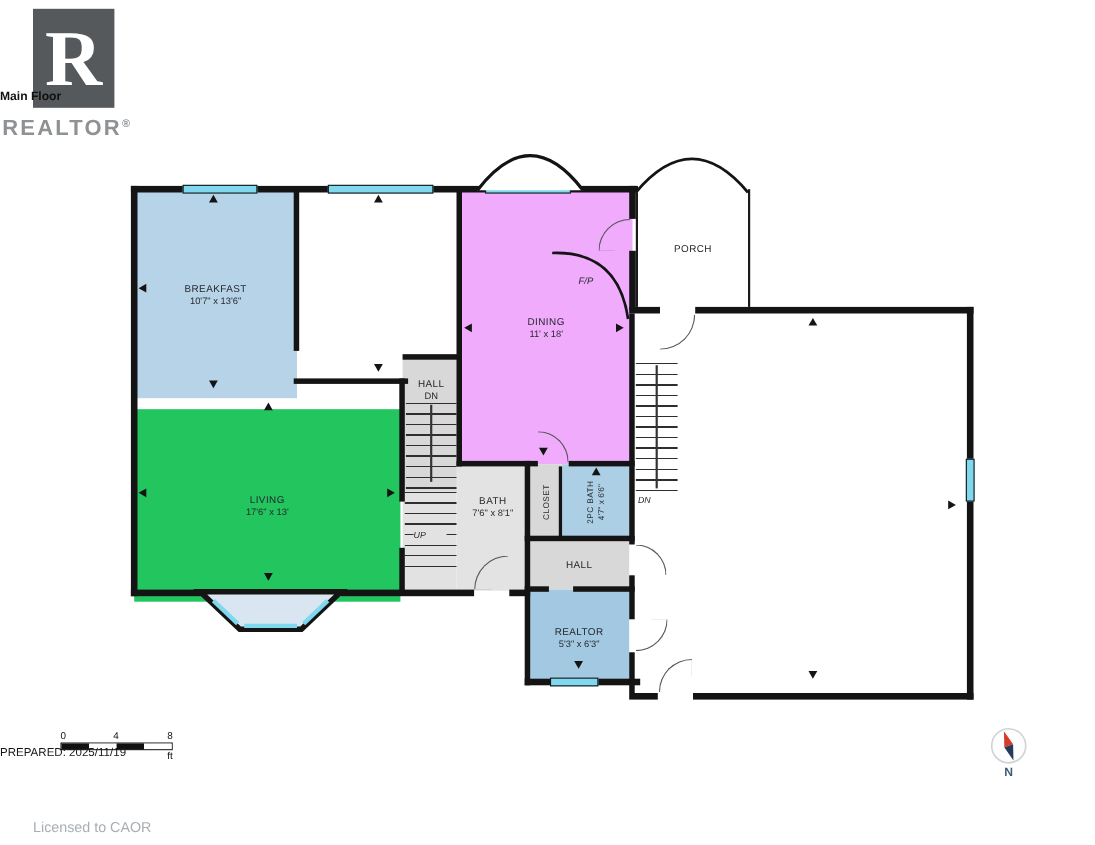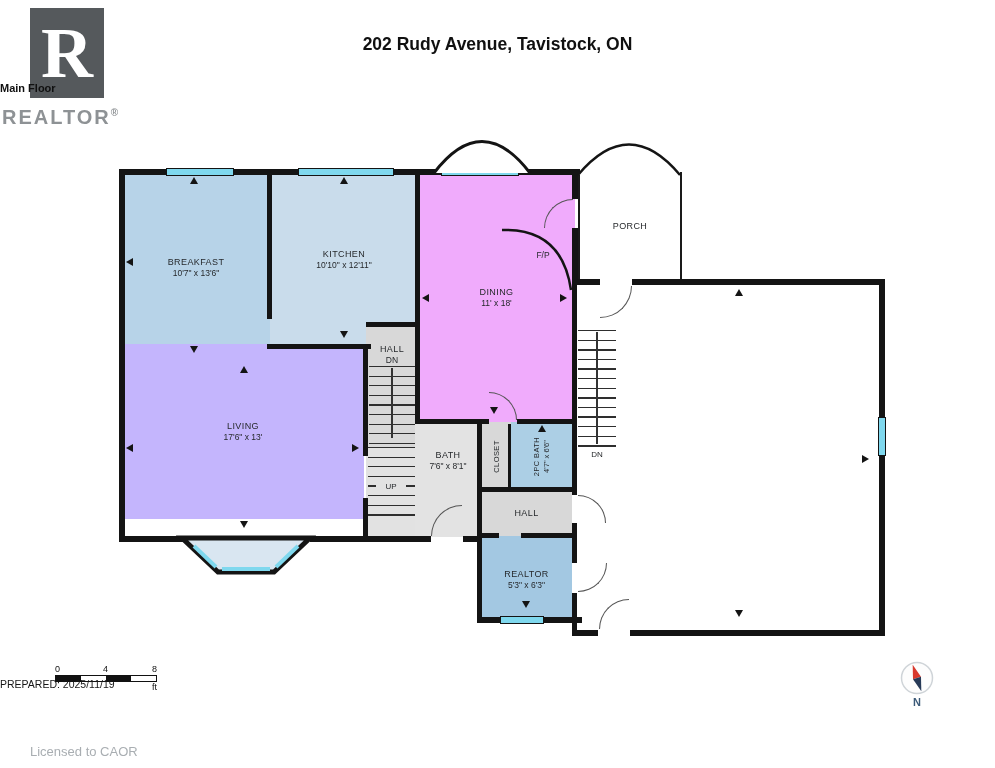--- a/index.html
+++ b/index.html
@@ -6,21 +6,21 @@
   body { background: #ffffff; font-family: "Liberation Sans", sans-serif; }
   .canvas { position: relative; width: 995px; height: 768px; background: #fff; overflow: hidden; }
   .abs { position: absolute; }
   .wall { position: absolute; background: #141414; }
   .win { position: absolute; background: #7fd8ee; border: 1px solid #141414; }
   .room { position: absolute; display: flex; flex-direction: column; align-items: center; justify-content: center; text-align: center; color: #26292c; }
   .rname { font-size: 9px; letter-spacing: .4px; }
   .rdims { font-size: 8.5px; margin-top: 1px; }
   .vert { transform: rotate(-90deg); white-space: nowrap; }
   .stairs { position: absolute; background-image: repeating-linear-gradient(to bottom, #2e2e2e 0 1.3px, transparent 1.3px 9.6px); }
-  .anno { position: absolute; font-size: 8px; color: #26292c; text-align: center; }
+  .anno { position: absolute; font-size: 8px; color: #26292c; text-align: left; font-style: italic; }
   .arr { position: absolute; width: 0; height: 0; }
   .arr.up    { border-left: 4px solid transparent; border-right: 4px solid transparent; border-bottom: 7px solid #141414; }
   .arr.down  { border-left: 4px solid transparent; border-right: 4px solid transparent; border-top: 7px solid #141414; }
   .arr.left  { border-top: 4px solid transparent; border-bottom: 4px solid transparent; border-right: 7px solid #141414; }
   .arr.right { border-top: 4px solid transparent; border-bottom: 4px solid transparent; border-left: 7px solid #141414; }
   .swing-tl { position: absolute; border-top: 1.4px solid #555; border-left: 1.4px solid #555; border-top-left-radius: 100%; }
   .swing-tr { position: absolute; border-top: 1.4px solid #555; border-right: 1.4px solid #555; border-top-right-radius: 100%; }
   .swing-br { position: absolute; border-bottom: 1.4px solid #555; border-right: 1.4px solid #555; border-bottom-right-radius: 100%; }
   .title { position: absolute; top: 34px; left: 0; width: 100%; text-align: center; font-size: 17.5px; font-weight: bold; color: #101010; }
   .subhdr { position: absolute; top: 68px; left: 0; width: 100%; display: flex; justify-content: space-between; gap: 9px; font-size: 11px; color: #101010; margin-top: 12px; }
@@ -41,45 +41,40 @@
 
   <div class="abs" style="left:30px;top:8px;width:130px;height:130px">
     <div class="logo-box">
       <span class="logo-letter">R</span>
     </div>
     <div class="logo-word">
       <span>REALTOR</span><span class="logo-reg">®</span>
     </div>
   </div>
 
-  <div class="title">202 Rudy Avenue, Tavistock, ON</div>
   <div class="subhdr">
     <div class="floor-label">Main Floor</div>
   </div>
 
   <div class="room" style="left:122px;top:172px;width:148px;height:190px;background:#b7d3e8">
     <div class="rname">BREAKFAST</div>
     <div class="rdims">10'7" x 13'6"</div>
   </div>
-  <div class="room" style="left:270px;top:172px;width:148px;height:175px;background:#c9dceb">
-    <div class="rname">KITCHEN</div>
-    <div class="rdims">10'10" x 12'11"</div>
-  </div>
   <div class="room" style="left:418px;top:172px;width:157px;height:250px;background:#f0abfc">
     <div class="rname">DINING</div>
     <div class="rdims">11' x 18'</div>
   </div>
   <div class="room" style="left:578px;top:172px;width:104px;height:107px;background:#fff;border-left:2px solid #1a1a1a;border-right:2px solid #1a1a1a">
     <div class="rname">PORCH</div>
   </div>
   <div class="room" style="left:366px;top:322px;width:52px;height:125px;background:#d8d8d8;justify-content:flex-start;padding-top:22px">
     <div class="rname">HALL</div>
     <div class="rdims">DN</div>
   </div>
-  <div class="room" style="left:122px;top:344px;width:242px;height:175px;background:#c4b5fd">
+  <div class="room" style="left:122px;top:372px;width:242px;height:175px;background:#22c55e">
     <div class="rname">LIVING</div>
     <div class="rdims">17'6" x 13'</div>
   </div>
   <div class="abs" style="left:366px;top:447px;width:49px;height:90px;background:#e2e2e2"></div>
   <div class="room" style="left:415px;top:422px;width:66px;height:115px;background:#e3e3e3;justify-content:flex-start;padding-top:28px">
     <div class="rname">BATH</div>
     <div class="rdims">7'6" x 8'1"</div>
   </div>
   <div class="room" style="left:481px;top:422px;width:30px;height:68px;background:#d8d8d8">
     <div class="vert rname" style="font-size:7.5px">CLOSET</div>

